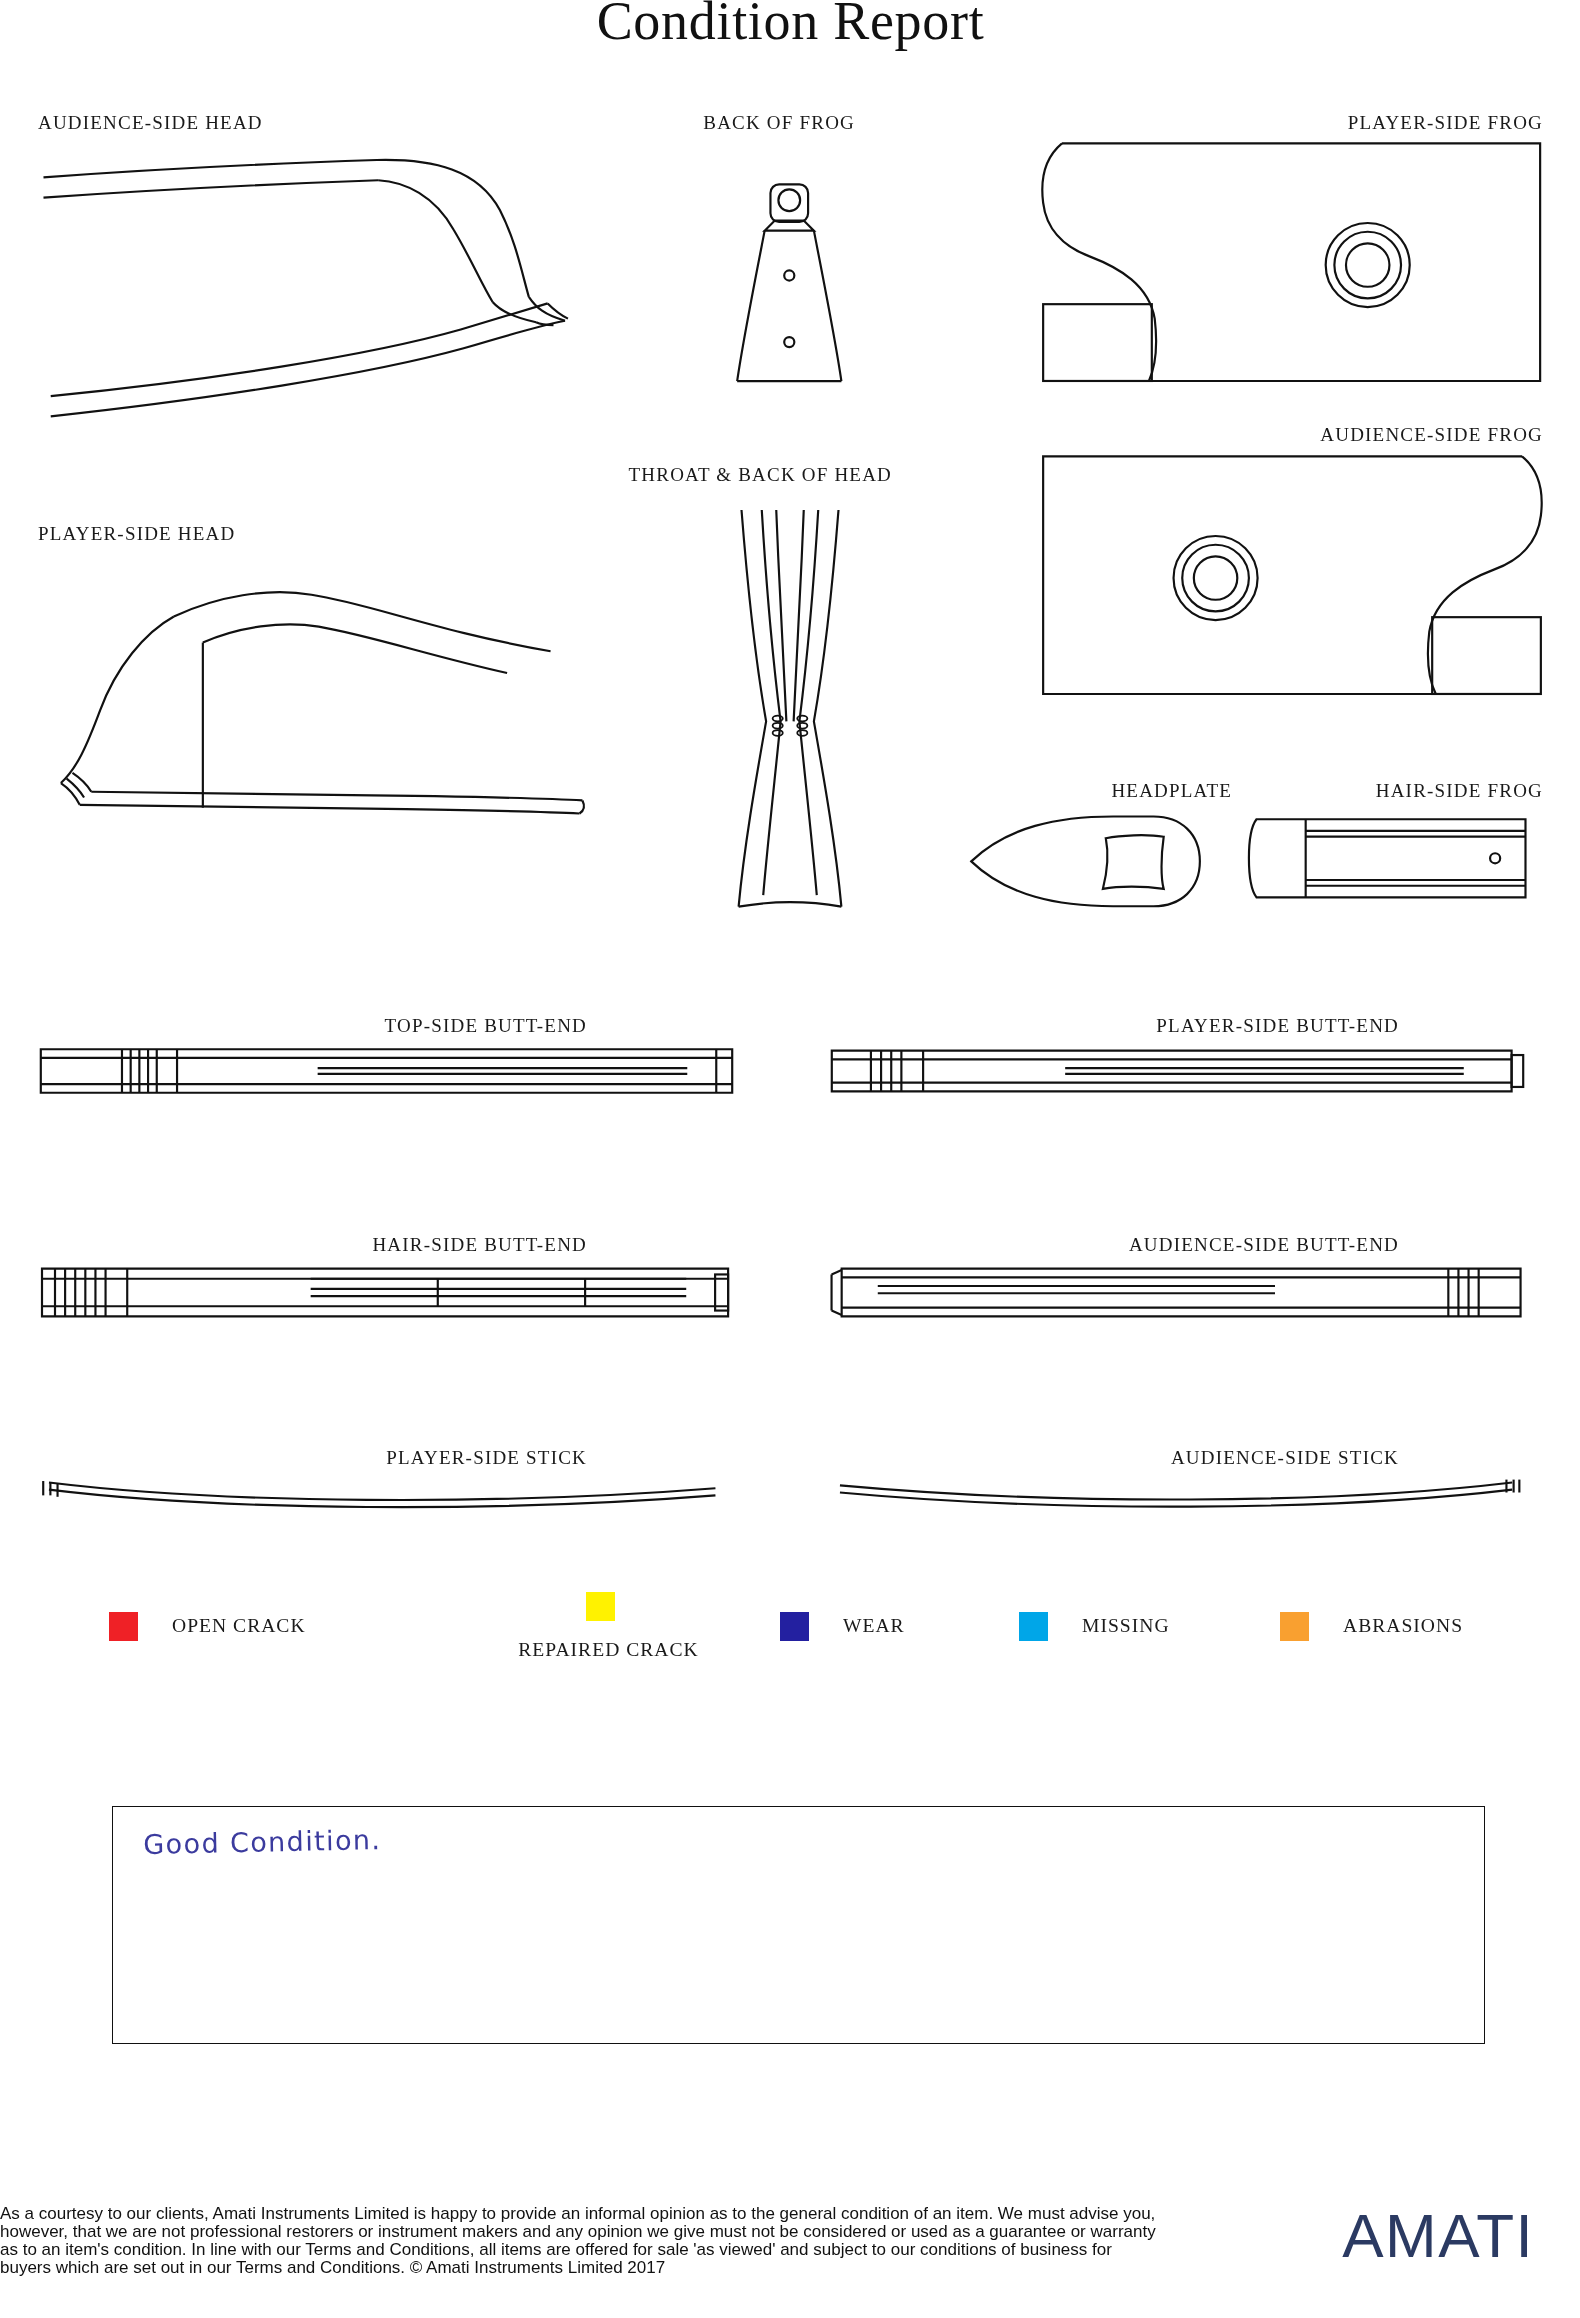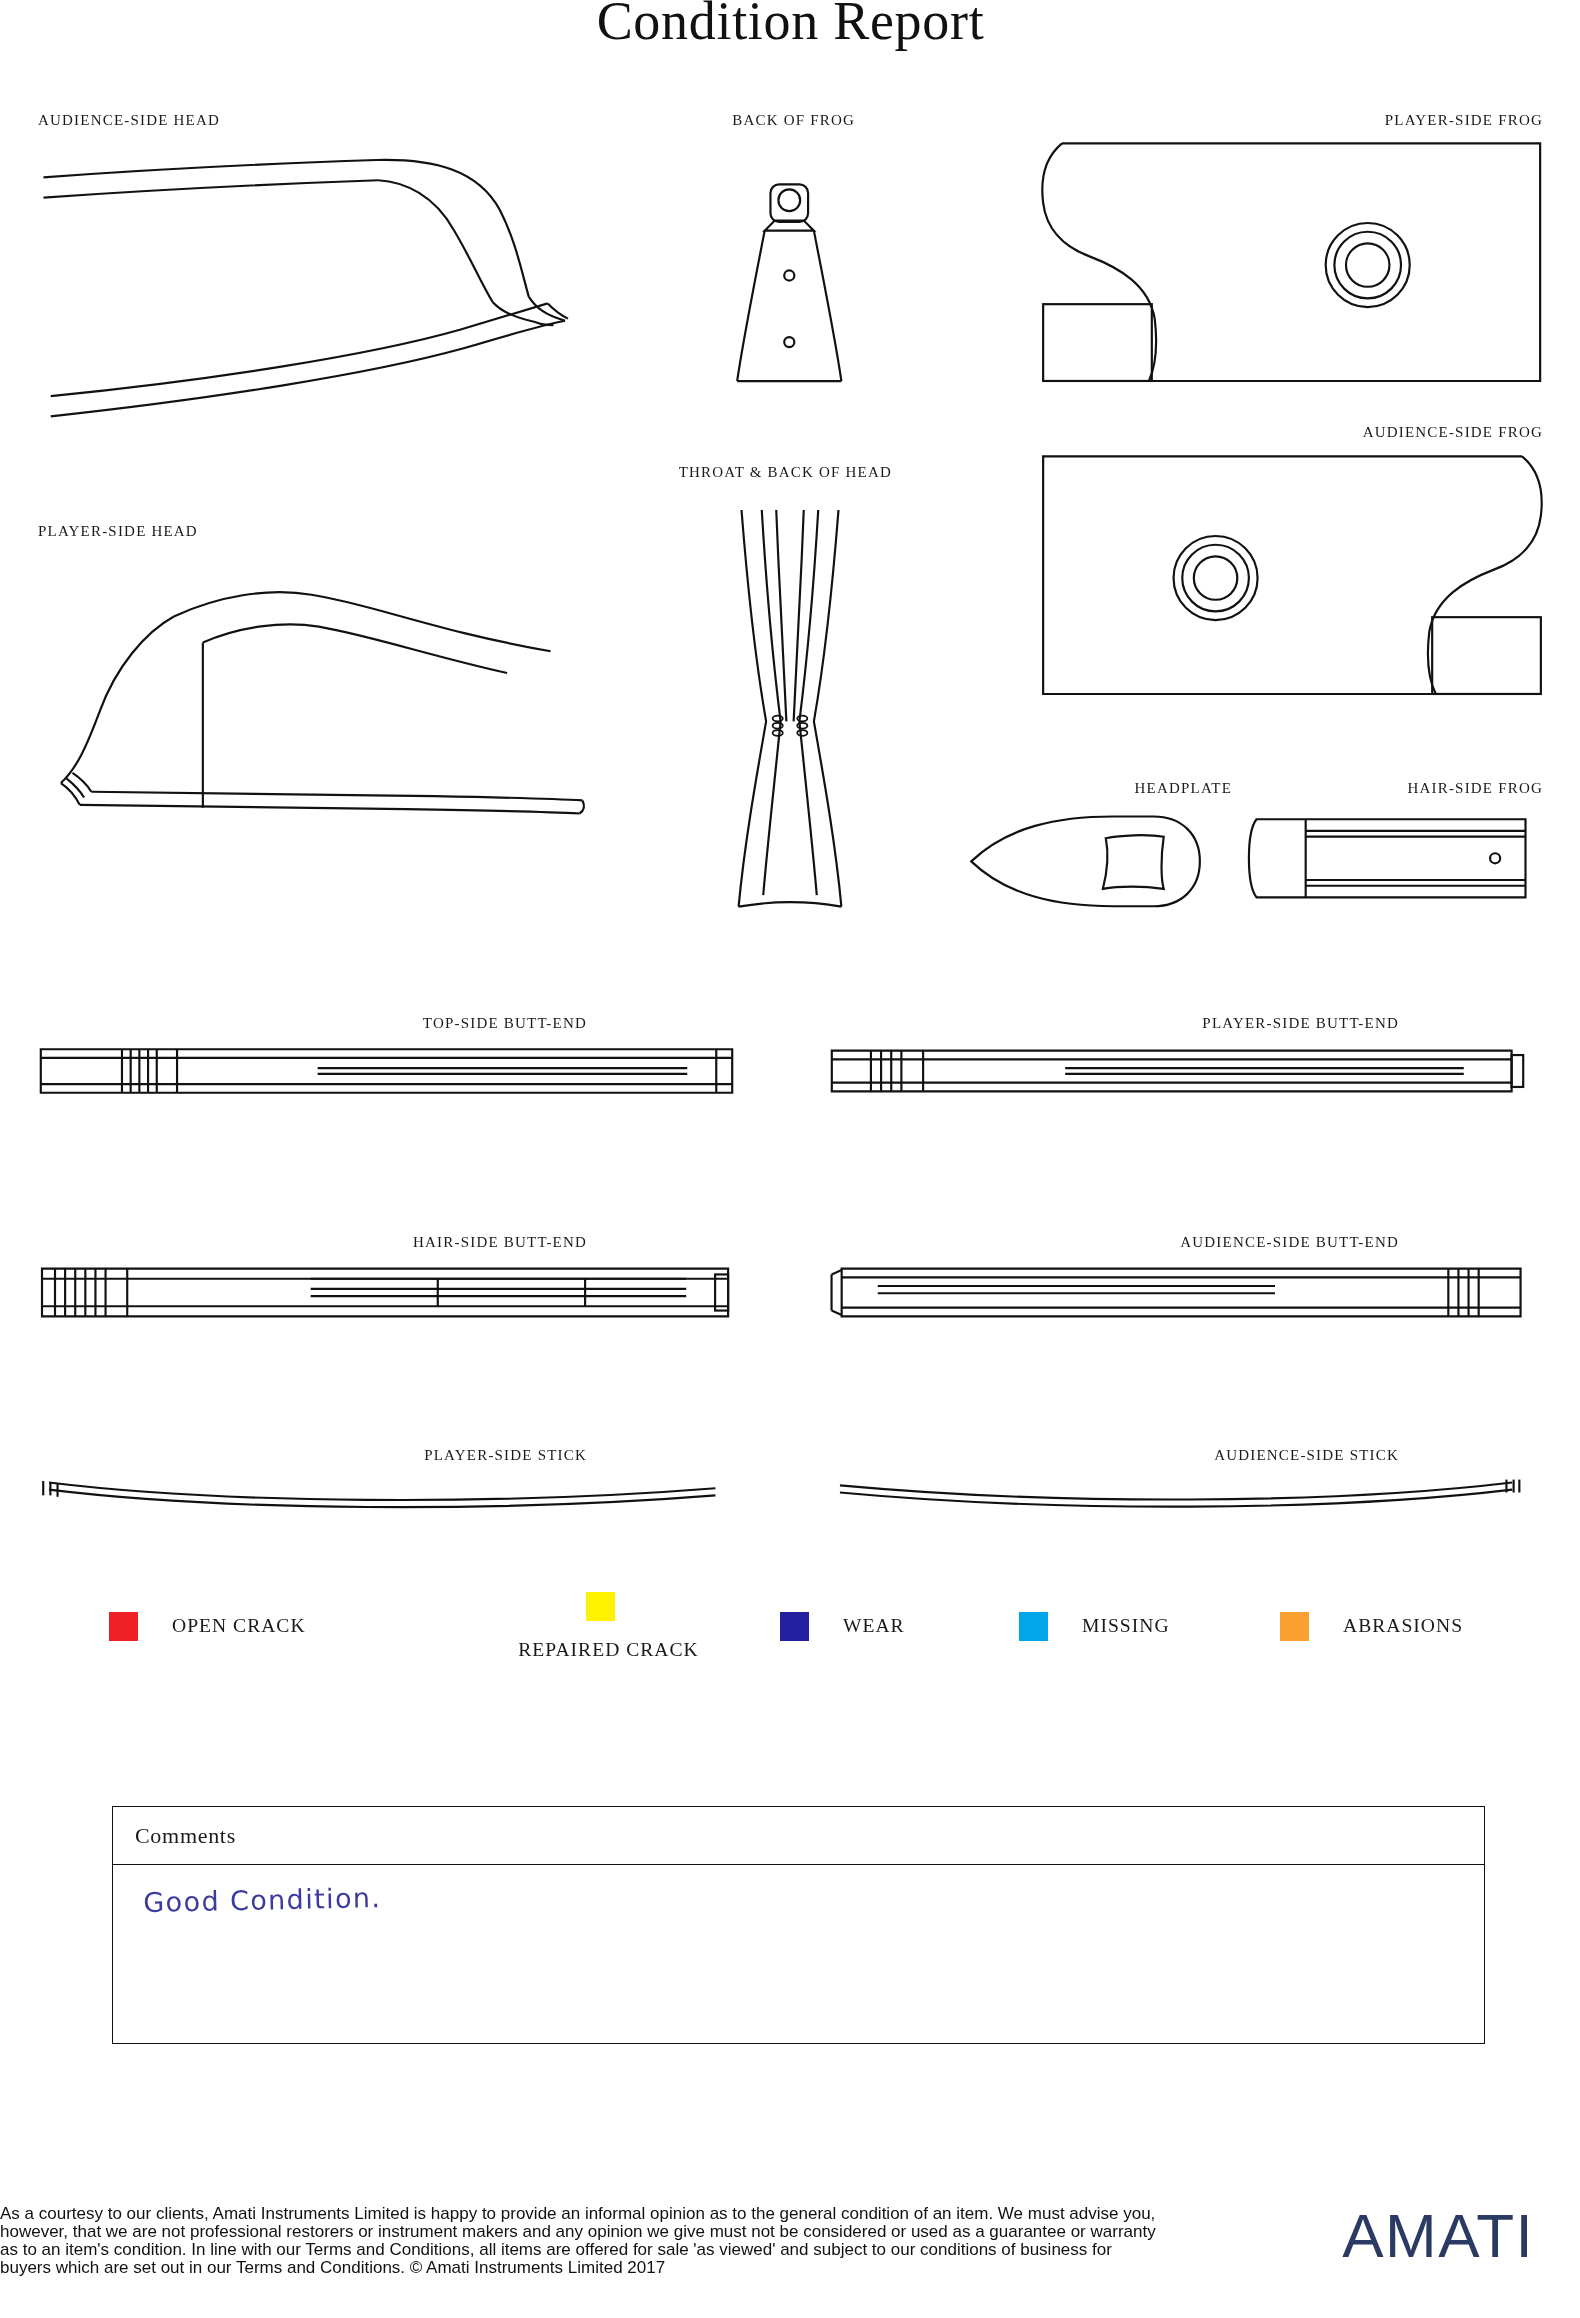--- a/index.html
+++ b/index.html
@@ -33,21 +33,21 @@
     font-size: 54px;
     letter-spacing: 0.7px;
     font-weight: 400;
     color: #111;
   }
 
   
   .cap {
     position: absolute;
     font-family: "Liberation Serif", serif;
-    font-size: 15px;
+    font-size: 19px;
     letter-spacing: 1.2px;
     color: #1a1a1a;
     white-space: nowrap;
   }
   .cap.right { text-align: right; }
   .cap.center { text-align: right; }
 
   
   .diag {
     position: absolute;
@@ -381,23 +381,20 @@
         <span class="legend-label">MISSING</span>
       </div>
       <div class="legend-item">
         <span class="swatch" style="background:#f9a030;"></span>
         <span class="legend-label">ABRASIONS</span>
       </div>
     </div>
   </div>
 
   <div class="comments-box">
-    <div class="comments-header">
-      <span class="comments-title">Comments</span>
-    </div>
     <div class="comments-body">
       <div class="handwriting">Good Condition.</div>
     </div>
   </div>
 
   <div class="footer">As a courtesy to our clients, Amati Instruments Limited is happy to provide an informal opinion as to the general condition of an item. We must advise you, however, that we are not professional restorers or instrument makers and any opinion we give must not be considered or used as a guarantee or warranty as to an item's condition. In line with our Terms and Conditions, all items are offered for sale 'as viewed' and subject to our conditions of business for buyers which are set out in our Terms and Conditions. © Amati Instruments Limited 2017</div>
   <div class="brand">AMATI</div>
 
 </div>
 

